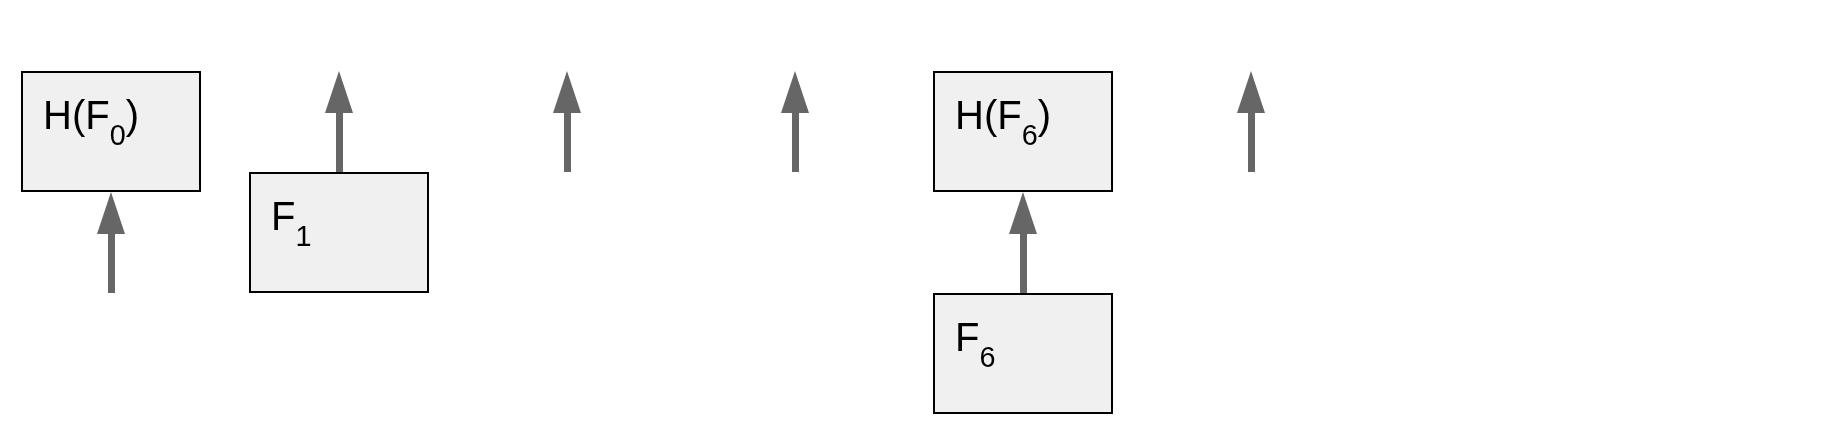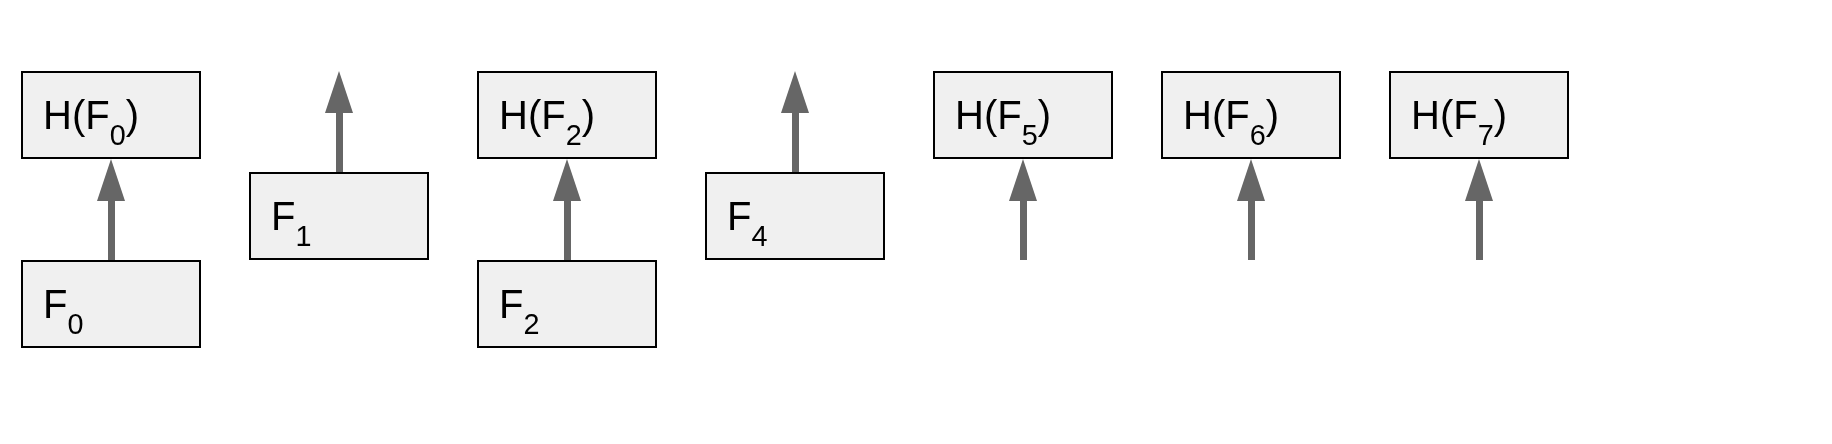--- a/index.html
+++ b/index.html
@@ -27,21 +27,21 @@
   .pair {
     width: 180px;
     flex: 0 0 180px;
     display: flex;
     flex-direction: column;
     align-items: center;
   }
   .box {
     box-sizing: border-box;
     width: 180px;
-    height: 88px;
+    height: 121px;
     background: var(--box-fill, #f0f0f0);
     border: 2px solid var(--box-border, #000000);
     padding: 19px 0 0 20px;
     font-size: 40px;
     line-height: 1.15;
     white-space: nowrap;
   }
   .label { letter-spacing: 0; }
   .sub {
     font-size: 0.72em;
@@ -73,82 +73,61 @@
 <div class="diagram">
   <div class="pairs" id="pairs">
   <div class="pair">
     <div class="box box-top">
       <span class="label"><span class="h-prefix">H(F</span><span class="sub h-sub">0</span><span class="h-suffix">)</span></span>
     </div>
     <div class="arrow">
       <div class="arrow-head"></div>
       <div class="arrow-line"></div>
     </div>
-    <div class="box box-bottom">
-      <span class="label"><span class="f-prefix">F</span><span class="sub f-sub">0</span></span>
-    </div>
   </div>
 
   <div class="pair">
     <div class="arrow">
       <div class="arrow-head"></div>
       <div class="arrow-line"></div>
     </div>
     <div class="box box-bottom">
       <span class="label"><span class="f-prefix">F</span><span class="sub f-sub">1</span></span>
     </div>
   </div>
 
-  <div class="pair">
-    <div class="box box-top">
-      <span class="label"><span class="h-prefix">H(F</span><span class="sub h-sub">2</span><span class="h-suffix">)</span></span>
-    </div>
-    <div class="arrow">
-      <div class="arrow-head"></div>
-      <div class="arrow-line"></div>
-    </div>
-    <div class="box box-bottom">
-      <span class="label"><span class="f-prefix">F</span><span class="sub f-sub">2</span></span>
-    </div>
-  </div>
 
 
   <div class="pair">
     <div class="arrow">
       <div class="arrow-head"></div>
       <div class="arrow-line"></div>
     </div>
-    <div class="box box-bottom">
-      <span class="label"><span class="f-prefix">F</span><span class="sub f-sub">4</span></span>
-    </div>
   </div>
 
   <div class="pair">
-    <div class="box box-top">
-      <span class="label"><span class="h-prefix">H(F</span><span class="sub h-sub">5</span><span class="h-suffix">)</span></span>
-    </div>
     <div class="arrow">
       <div class="arrow-head"></div>
       <div class="arrow-line"></div>
     </div>
   </div>
 
   <div class="pair">
     <div class="box box-top">
       <span class="label"><span class="h-prefix">H(F</span><span class="sub h-sub">6</span><span class="h-suffix">)</span></span>
     </div>
     <div class="arrow">
       <div class="arrow-head"></div>
       <div class="arrow-line"></div>
     </div>
+    <div class="box box-bottom">
+      <span class="label"><span class="f-prefix">F</span><span class="sub f-sub">6</span></span>
+    </div>
   </div>
 
   <div class="pair">
-    <div class="box box-top">
-      <span class="label"><span class="h-prefix">H(F</span><span class="sub h-sub">7</span><span class="h-suffix">)</span></span>
-    </div>
     <div class="arrow">
       <div class="arrow-head"></div>
       <div class="arrow-line"></div>
     </div>
   </div>
 </div>
 </div>
 
 </body></html>

